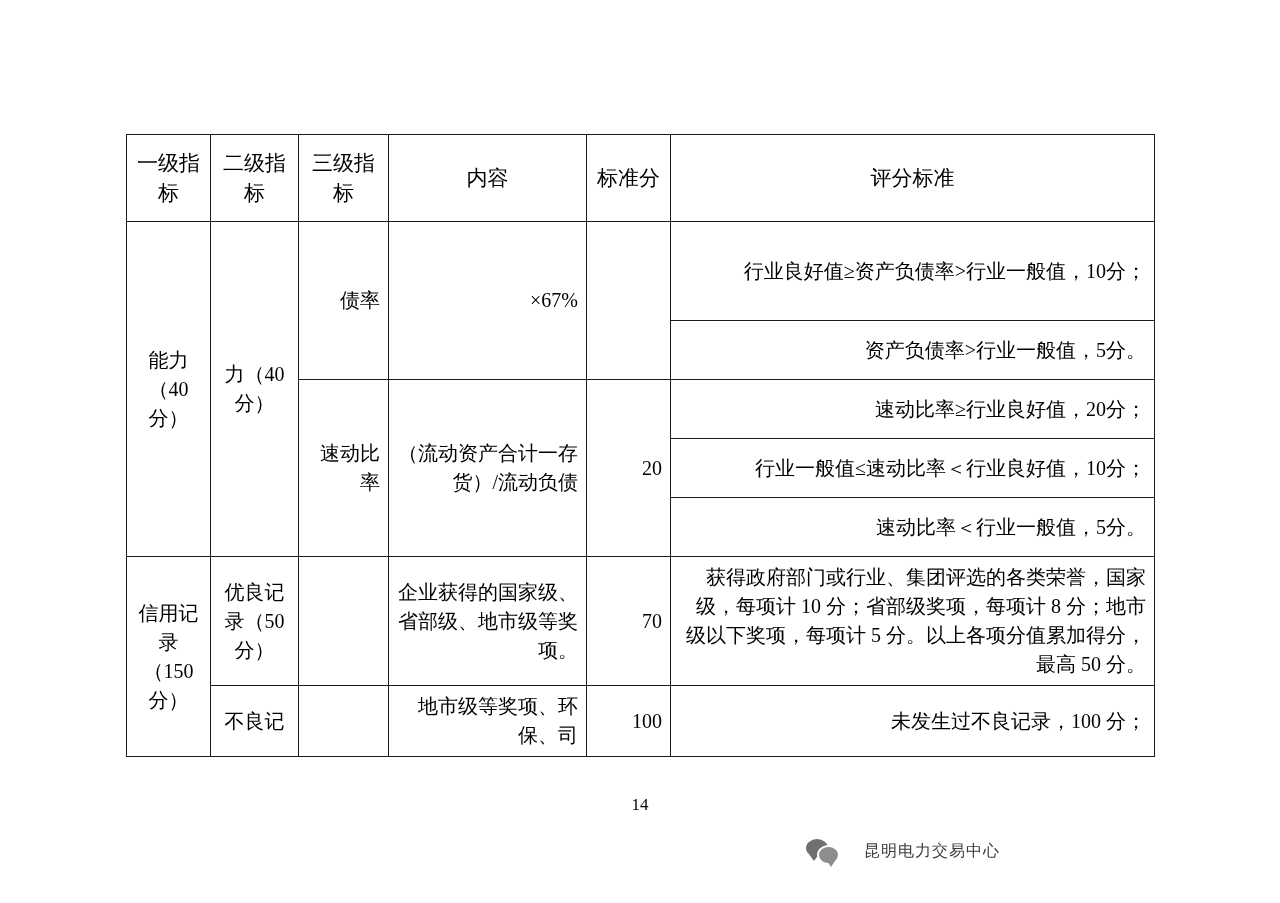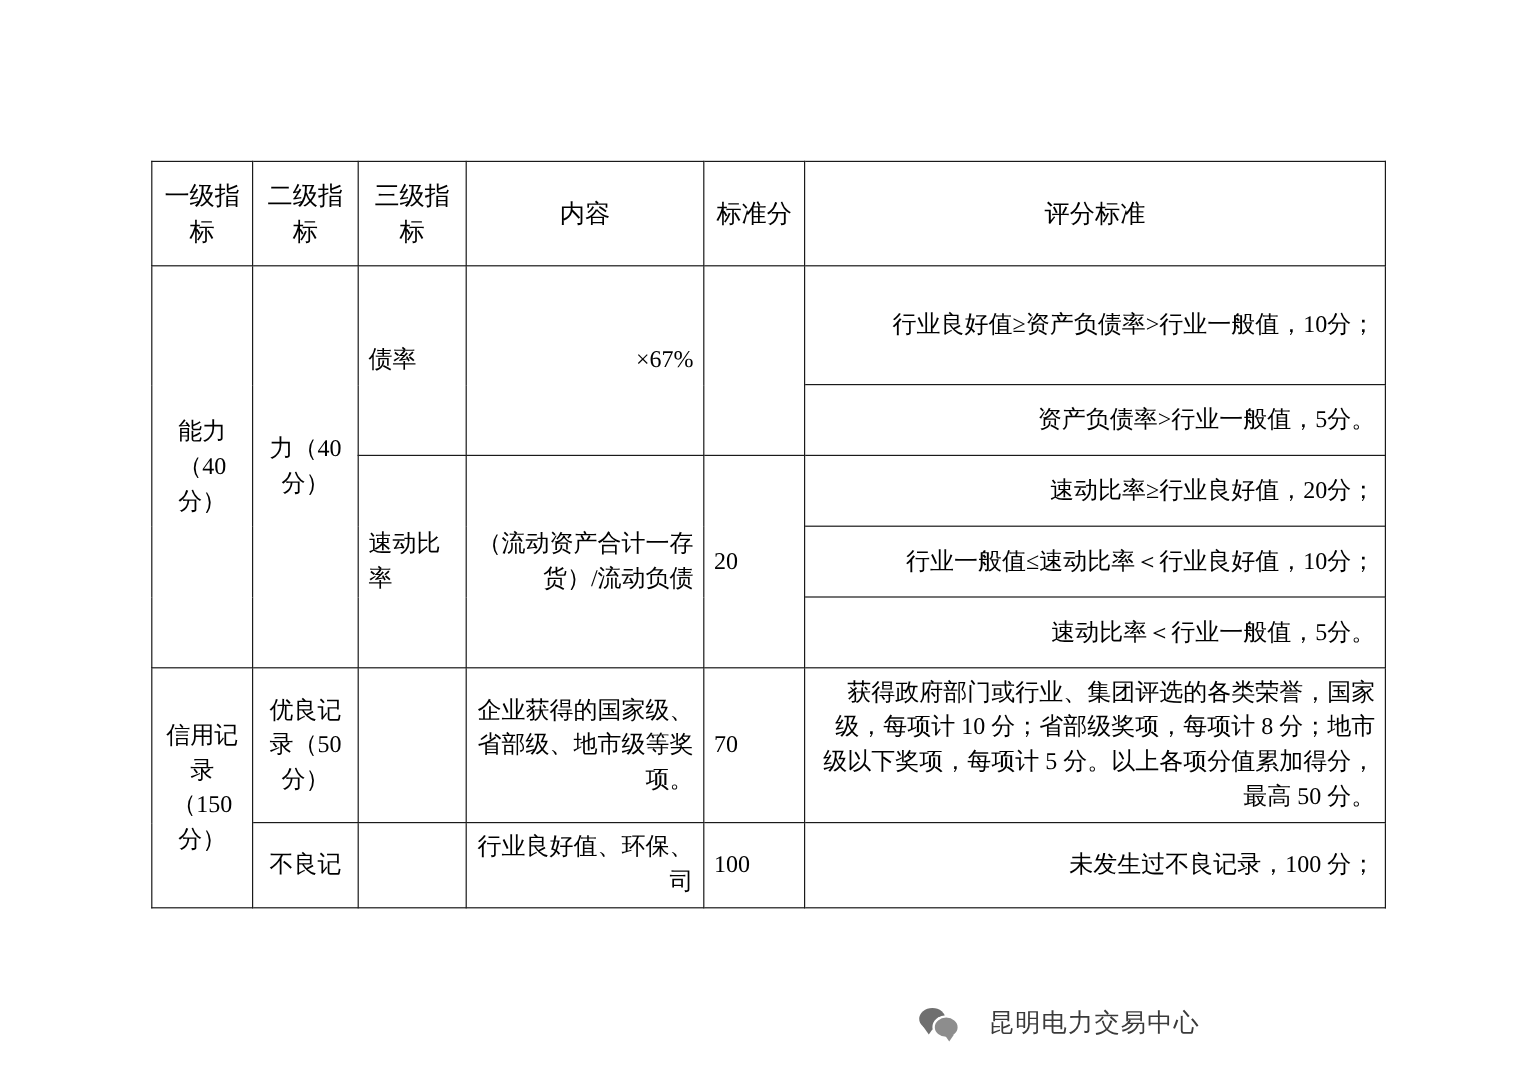--- a/index.html
+++ b/index.html
@@ -41,21 +41,21 @@
     font-size: 21px;
     height: 74px;
   }
   .col-a { width: 84px; }
   .col-b { width: 88px; }
   .col-c { width: 90px; }
   .col-d { width: 198px; }
   .col-e { width: 84px; }
   .col-f { width: 484px; }
 
-  .cell-center { text-align: left; margin-left: 28px; }
+  .cell-center { text-align: right; margin-left: 28px; }
   .cell-left { text-align: right; }
 
   .tall-1 { height: 86px; }
   .tall-2 { height: 46px; }
   .tall-3 { height: 46px; }
 
   .vert-label {
     text-align: center;
   }
 
@@ -112,21 +112,21 @@
   .wechat-icon .b2:after {
     content: "";
     position: absolute;
     right: 3px; bottom: -4px;
     width: 0; height: 0;
     border-left: 4px solid transparent;
     border-right: 4px solid transparent;
     border-top: 6px solid #8d8d8d;
   }
   .footer-text {
-    font-size: 21px;
+    font-size: 16px;
     letter-spacing: 1px;
     color: #3a3a3a;
     font-family: Liberation Sans, sans-serif;
     margin-left: 16px;
   }
 </style>
 </head>
 <body>
 
 <div class="page">
@@ -179,27 +179,28 @@
         <td class="vert-label" rowspan="2">信用记录（150分）</td>
         <td class="vert-label">优良记录（50分）</td>
         <td class="cell-center"></td>
         <td class="cell-left">企业获得的国家级、省部级、地市级等奖项。</td>
         <td class="cell-center">70</td>
         <td class="cell-left">获得政府部门或行业、集团评选的各类荣誉，国家级，每项计 10 分；省部级奖项，每项计 8 分；地市级以下奖项，每项计 5 分。以上各项分值累加得分，最高 50 分。</td>
       </tr>
       <tr>
         <td class="vert-label">不良记</td>
         <td class="cell-center"></td>
-        <td class="cell-left">行业良好值、环保、司</td>
+        <td class="cell-left">地市级等奖项、环保、司</td>
         <td class="cell-center">100</td>
         <td class="cell-left">未发生过不良记录，100 分；</td>
       </tr>
     </tbody>
   </table>
 
+  <div class="page-number">14</div>
 
   <div class="footer-badge">
     <span class="wechat-icon">
       <span class="b1"></span>
       <span class="b2"></span>
     </span>
     <span class="footer-text">昆明电力交易中心</span>
   </div>
 
 </div>

